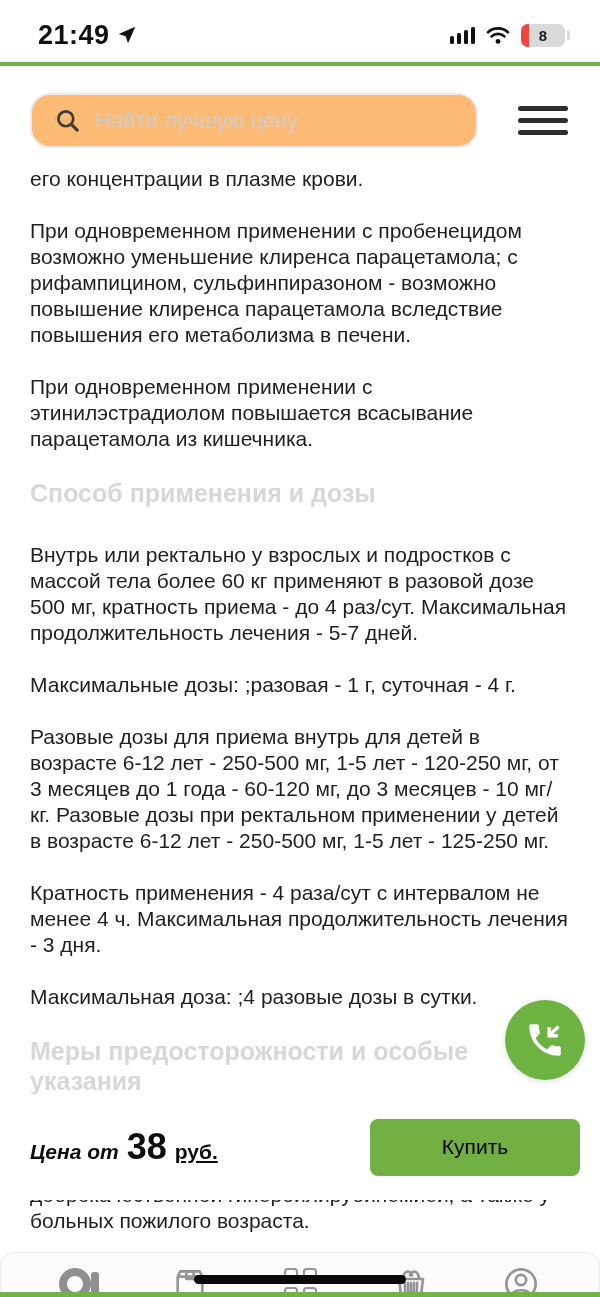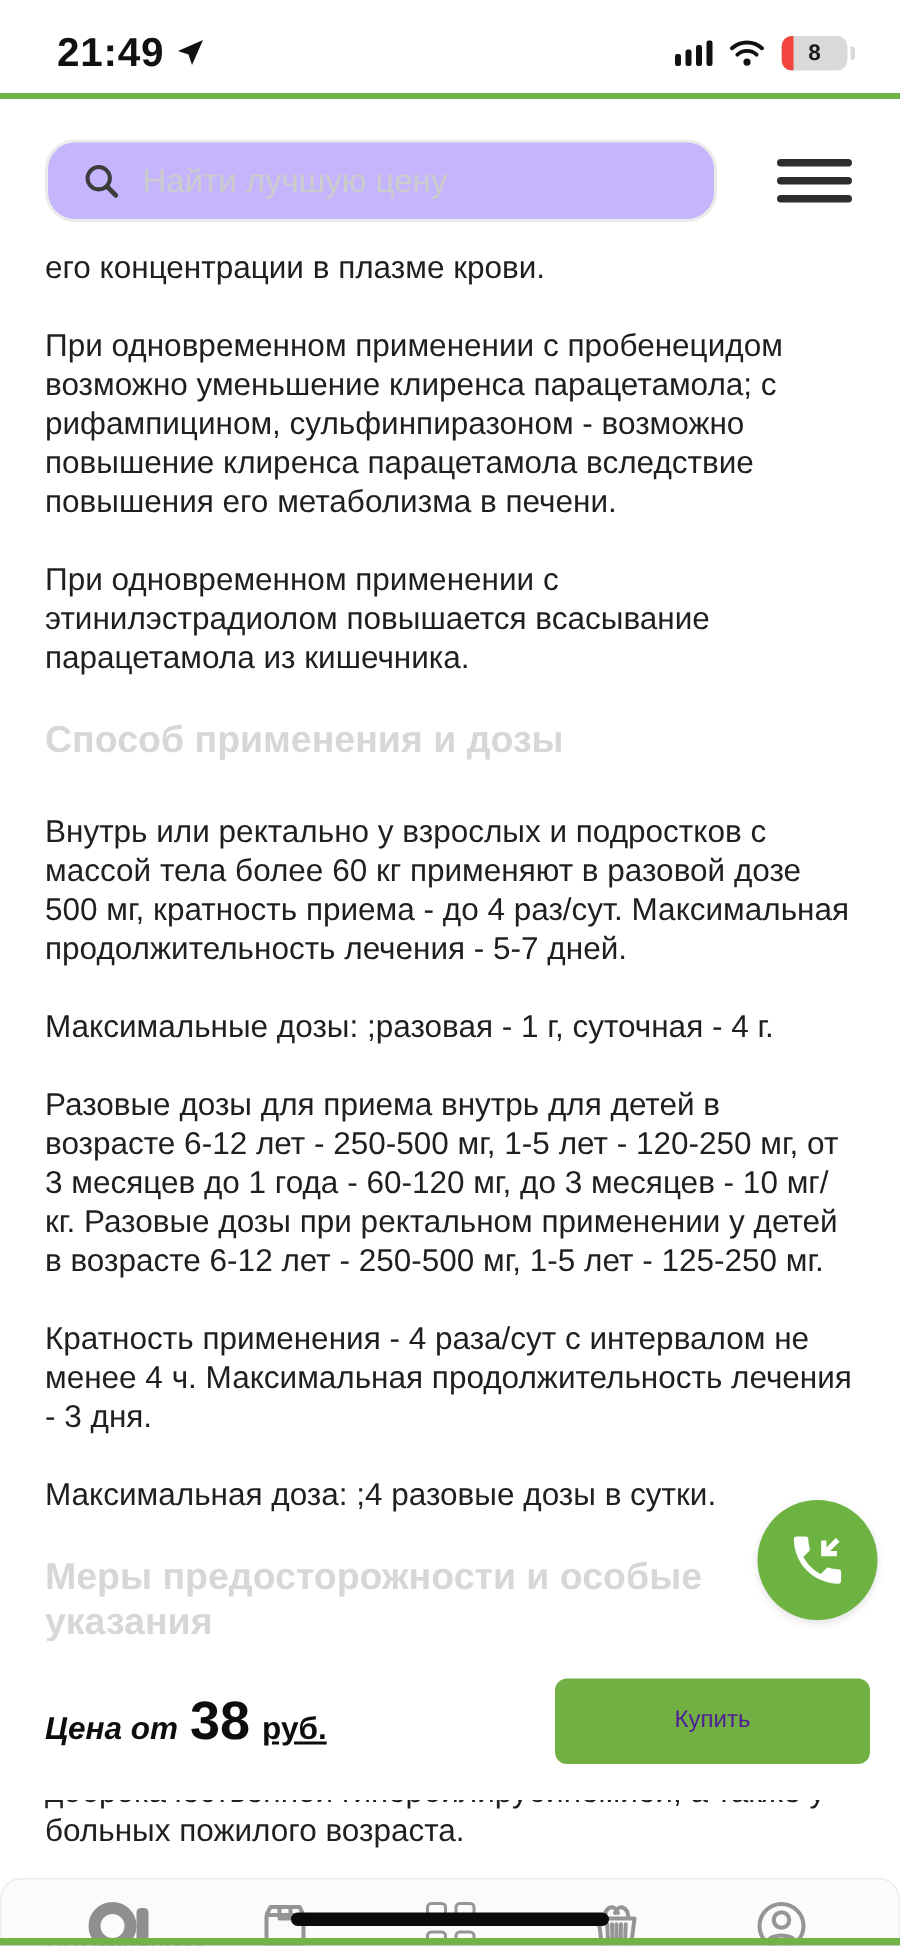--- a/index.html
+++ b/index.html
@@ -21,39 +21,39 @@
   .sig-bars i:nth-child(3){height:14px;} .sig-bars i:nth-child(4){height:17px;}
   .battery { position:relative; width:44px; height:23px; background:#d9d9d9; border-radius:7px; overflow:hidden; display:flex; align-items:center; justify-content:center; }
   .battery .fill { position:absolute; left:0; top:0; bottom:0; width:8px; background:#f1453d; }
   .battery .pct { position:relative; font-size:15px; font-weight:600; color:#1a1a1a; }
   .battery-nub { width:3px; height:9px; background:#d9d9d9; border-radius:0 2px 2px 0; margin-left:-8px; }
   
   .topline { height:4px; background:#72b347; }
   .bottomline { position:absolute; left:0; right:0; bottom:0; height:5px; background:#72b347; z-index:20; }
   
   .header { display:flex; align-items:center; padding:27px 32px 18px 30px; }
-  .searchbox { display:flex; align-items:center; width:448px; height:55px; border:2px solid #ebebeb; border-radius:20px; padding:0 16px 0 22px; background:#c4b5fd; }
+  .searchbox { display:flex; align-items:center; width:448px; height:55px; border:2px solid #ebebeb; border-radius:20px; padding:0 16px 0 22px; background:#fdba74; }
   .searchbox svg { flex:0 0 auto; margin-right:14px; }
   .searchbox input { flex:1; border:none; outline:none; background:transparent; font-family:inherit; font-size:22px; color:#333; }
   .searchbox input::placeholder { color:#ccc; }
   .burger { margin-left:auto; width:50px; display:flex; flex-direction:column; gap:7px; cursor:pointer; }
   .burger i { display:block; height:5px; background:#2d2d2d; border-radius:3px; }
   
   .content { position:absolute; top:166px; left:30px; width:540px; z-index:1; }
   .content p { font-size:21px; line-height:26px; margin-bottom:26px; color:#1f1f1f; }
   .content h2 { font-size:25px; font-weight:700; color:#d7d7d7; margin:0 0 34px 0; line-height:30px; }
   
   .fab { position:absolute; left:505px; top:1000px; width:80px; height:80px; border-radius:50%; background:#6db342; z-index:7; display:flex; align-items:center; justify-content:center; cursor:pointer; box-shadow:0 2px 6px rgba(0,0,0,.12); }
   
   .pricebar { position:absolute; left:0; top:1094px; width:600px; height:106px; background:#fff; z-index:5; display:flex; align-items:center; padding:0 20px 0 30px; }
   .price { display:flex; align-items:baseline; gap:8px; color:#0d0d0d; }
   .price .pfx { font-size:21px; font-weight:700; font-style:italic; }
   .price .val { font-size:36px; font-weight:800; }
   .price .sfx { font-size:21px; font-weight:700;text-decoration:underline; }
-  .buy-btn { margin-left:auto; width:210px; height:57px; border:none; border-radius:8px; background:#72b043; color:#4c1d95; font-family:inherit; font-size:16px; cursor:pointer; }
+  .buy-btn { margin-left:auto; width:210px; height:57px; border:none; border-radius:8px; background:#72b043; color:#000000; font-family:inherit; font-size:21px; cursor:pointer; }
   
   .navbar { position:absolute; left:0; top:1252px; width:600px; height:97px; background:#fbfbfb; border:1px solid #ececec; border-bottom:none; border-radius:14px 14px 0 0; z-index:6; display:flex; align-items:flex-start; justify-content:space-between; padding:10px 28px 0 28px; }
   .nav-item { display:flex; flex-direction:column; align-items:center; justify-content:flex-end; width:100px; height:66px; cursor:pointer; }
   .nav-item .ic { height:42px; display:flex; align-items:center; justify-content:center; }
   .nav-item .lbl { font-size:19px; color:#8e8e8e; margin-top:2px; }
   
   .logo-a { position:relative; width:40px; height:36px; }
   .logo-a .bowl { position:absolute; left:0; top:2px; width:32px; height:32px; border:8px solid #8f8f8f; border-radius:50%; }
   .logo-a .stem { position:absolute; right:0; top:6px; width:8px; height:30px; background:#8f8f8f; border-radius:3px; }
   

